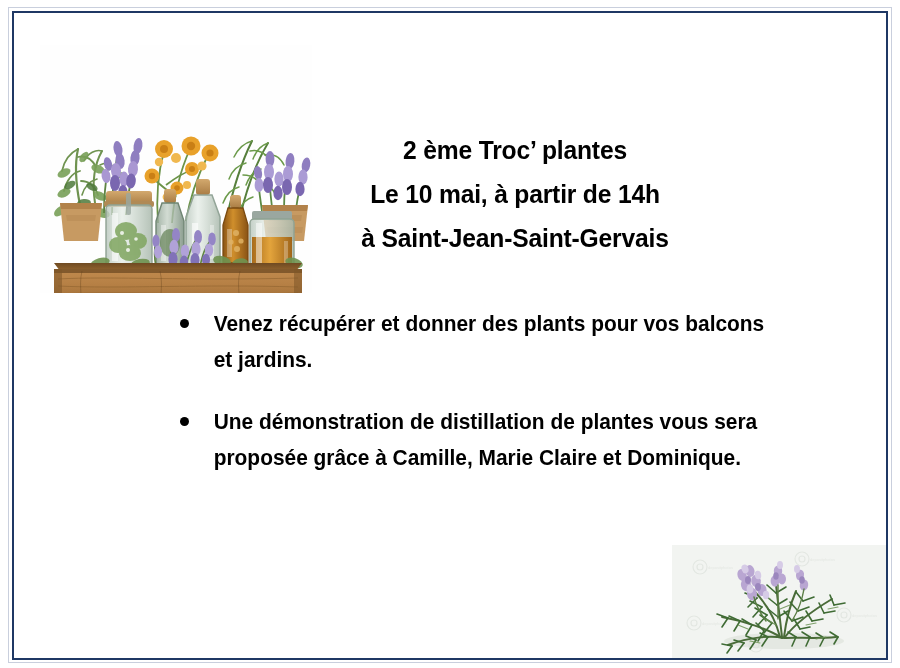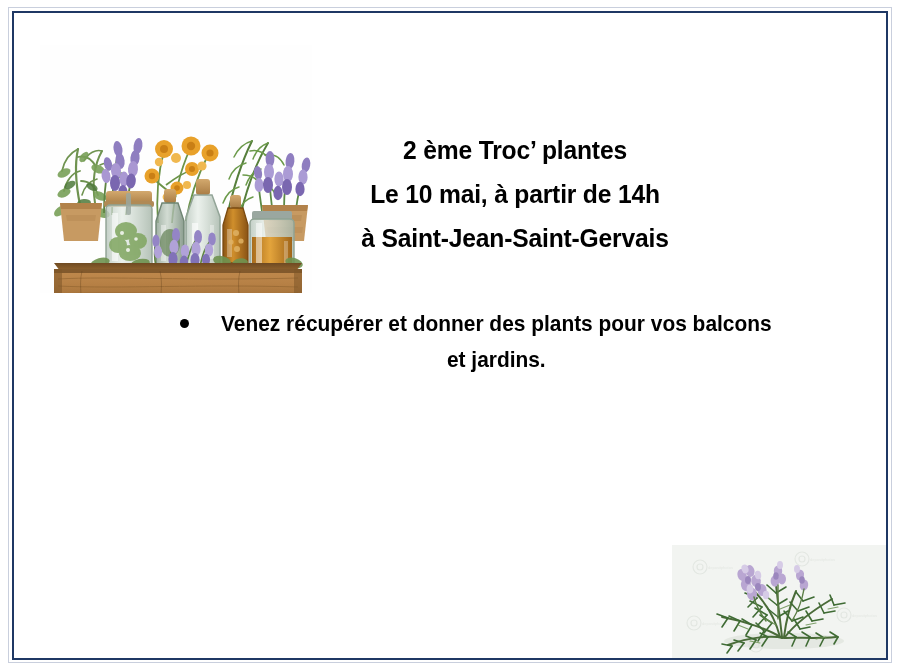--- a/index.html
+++ b/index.html
@@ -80,21 +80,20 @@
     width: 630px;
   }
   .bullet-row {
     display: flex;
     align-items: flex-start;
     color: #000000;
     font-weight: bold;
     font-size: 22px;
     line-height: 36px;
     font-family: "Liberation Sans Narrow", "Liberation Sans", sans-serif;
-    text-align: center;
   }
   .bullet-row .dot {
     flex: 0 0 auto;
     width: 9px;
     height: 9px;
     border-radius: 50%;
     background: #000000;
     margin-top: 13px;
     margin-right: 0px;
   }
@@ -445,20 +444,24 @@
     <span class="ln">2 ème Troc’ plantes</span>
     <span class="ln">Le 10 mai, à partir de 14h</span>
     <span class="ln">à Saint-Jean-Saint-Gervais</span>
   </div>
 
   <div class="bullets">
     <div class="bullet-row b1">
       <span class="dot"></span>
       <span class="btext">Venez récupérer et donner des plants pour vos balcons et jardins.</span>
     </div>
+    <div class="bullet-row b2">
+      <span class="dot"></span>
+      <span class="btext">Une démonstration de distillation de plantes vous sera proposée grâce à Camille, Marie Claire et Dominique.</span>
+    </div>
   </div>
 
   <div class="rosemary">
     <svg viewBox="0 0 214 113" xmlns="http://www.w3.org/2000/svg">
       <rect x="0" y="0" width="214" height="113" fill="#f2f4f1"></rect>
 
       <g opacity=".9">
         <circle class="wm" cx="28" cy="22" r="7"></circle>
         <circle class="wm" cx="28" cy="22" r="3"></circle>
         <text class="wm-t" x="36" y="24">depositphotos</text>

